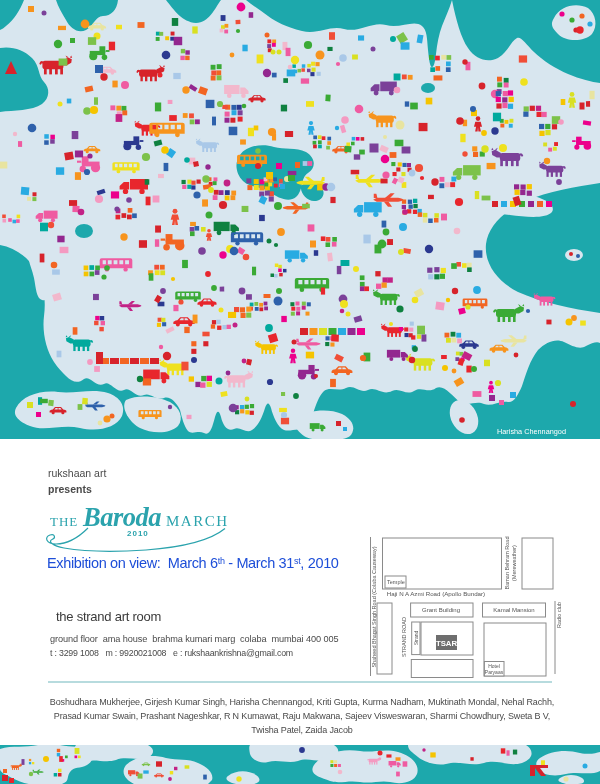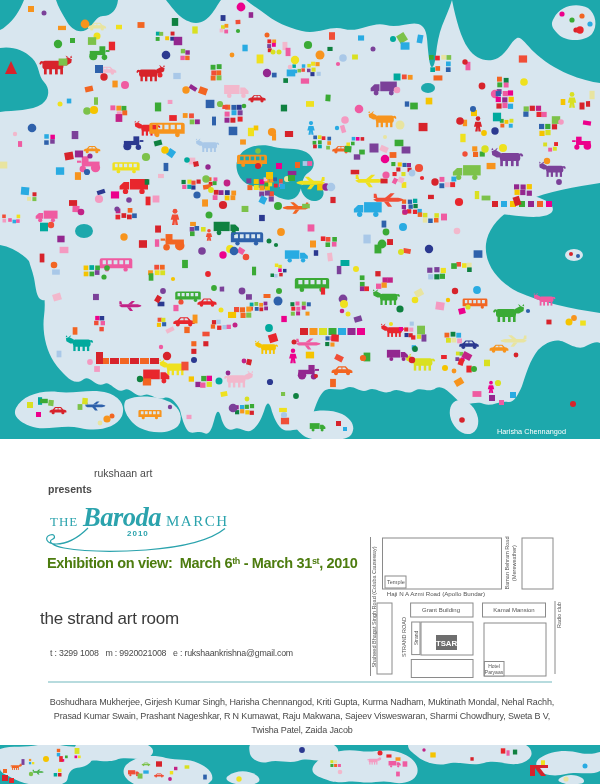--- a/index.html
+++ b/index.html
@@ -913,41 +913,42 @@
   <rect x="276" y="163" width="6" height="6" fill="#ec008c"></rect>
   <rect x="288" y="175" width="7" height="6" fill="#3aaa35"></rect>
   <rect x="280" y="184" width="5" height="5" fill="#29abe2"></rect>
   <rect x="295" y="162" width="5" height="6" fill="#f26522"></rect>
   <circle cx="258" cy="166" r="3" fill="#d7232b"></circle>
   </g>
 
   <text x="497" y="433.5" font-size="7.3" fill="#ffffff" font-family="Liberation Sans, sans-serif">Harisha Chennangod</text>
 </svg>
 
-<div class="abs" style="left:48px;top:467px;font-size:10.5px;color:#4a4a4a;margin-left:46px;">rukshaan art</div>
+<div class="abs" style="left:48px;top:467px;font-size:10.5px;color:#4a4a4a;">rukshaan art</div>
 
 <div class="abs" style="left:48px;top:483px;font-size:10.5px;color:#4a4a4a;font-weight:bold;">presents</div>
 
 <svg class="abs" style="left:36px;top:498px" width="260" height="60" viewBox="0 0 260 60">
 
   <text x="14" y="28" font-family="Liberation Serif, serif" font-size="13" letter-spacing="1" fill="#2ba3ad">THE</text>
 
   <text x="47" y="28" font-family="Liberation Serif, serif" font-size="26.5" font-style="italic" font-weight="bold" fill="#2ba3ad" letter-spacing="-0.5">Baroda</text>
 
   <text x="130" y="28" font-family="Liberation Serif, serif" font-size="15" letter-spacing="1.5" fill="#2ba3ad">MARCH</text>
 
   <text x="91" y="38" font-family="Liberation Sans, sans-serif" font-size="8" font-weight="bold" letter-spacing="1" fill="#2ba3ad">2010</text>
 
   <path d="M52,30 C42,40 30,46 20,46 C10,46 8,39 14,37 C19,35.5 20,40 16,41.5 C12,43 16,48 28,50 C48,53.5 80,54 110,52 C150,49 175,42 189,30.5" fill="none" stroke="#2ba3ad" stroke-width="1.2"></path>
 </svg>
 
-<div class="abs" style="left:47px;top:555px;font-size:14.5px;letter-spacing:-0.35px;font-weight:bold;color:#4d7c0f;">Exhibition on view:&nbsp; March 6<span style="font-size:9px;vertical-align:4px;">th</span> - March 31<span style="font-size:9px;vertical-align:4px;">st</span>, 2010</div>
-
-<div class="abs" style="left:40px;top:609px;font-size:17px;letter-spacing:-0.25px;color:#3a3a3a;">the strand art room</div>
-
+<div class="abs" style="left:47px;top:555px;font-size:14.5px;letter-spacing:-0.35px;font-weight:normal;color:#1d4ed8;">Exhibition on view:&nbsp; March 6<span style="font-size:9px;vertical-align:4px;">th</span> - March 31<span style="font-size:9px;vertical-align:4px;">st</span>, 2010</div>
+
+<div class="abs" style="left:56px;top:609px;font-size:13px;letter-spacing:-0.25px;color:#3a3a3a;">the strand art room</div>
+
+<div class="abs" style="left:50px;top:634px;font-size:9.2px;letter-spacing:-0.1px;color:#4a4a4a;">ground floor&nbsp; ama house&nbsp; brahma kumari marg&nbsp; colaba&nbsp; mumbai 400 005</div>
 
 <div class="abs" style="left:50px;top:648px;font-size:8.8px;letter-spacing:-0.2px;color:#4a4a4a;">t : 3299 1008&nbsp;&nbsp; m : 9920021008&nbsp;&nbsp; e : rukshaankrishna@gmail.com</div>
 
 <svg class="abs" style="left:358px;top:535px" width="212" height="150" viewBox="0 0 212 150">
   <g fill="none" stroke="#8a8a8a" stroke-width="1">
 
     <line x1="12.5" y1="2" x2="12.5" y2="141"></line>
 
     <rect x="24.5" y="3" width="119" height="51"></rect>
 

